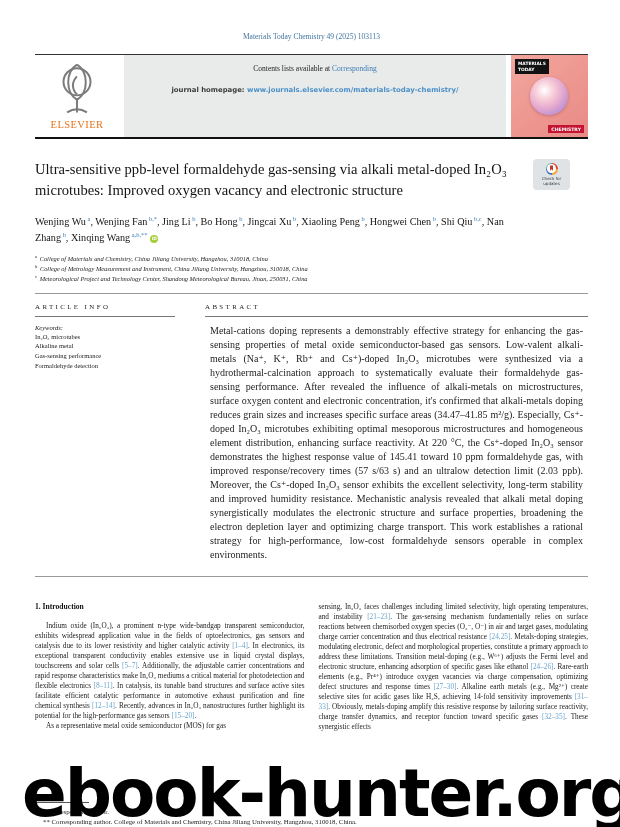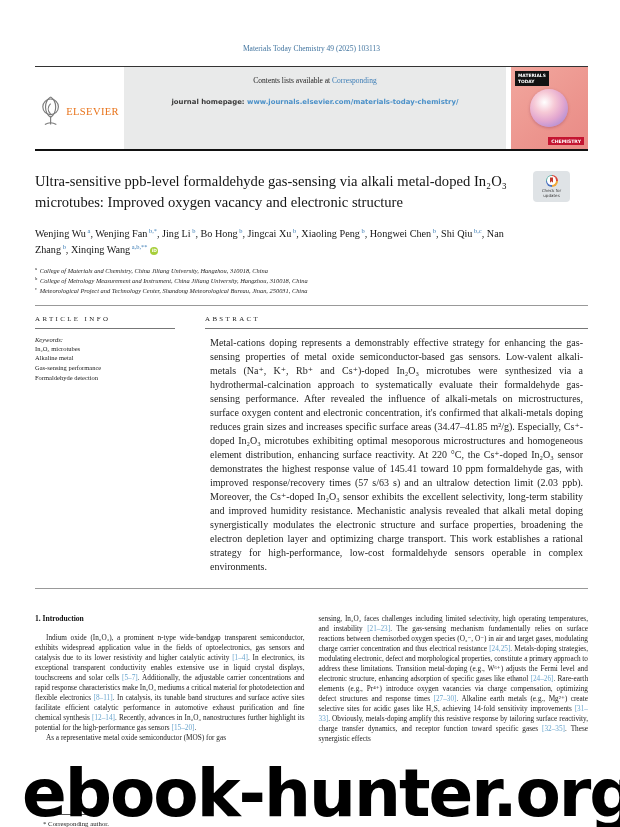--- a/index.html
+++ b/index.html
@@ -2,25 +2,25 @@
 <html><head>
 <meta charset="utf-8">
 <style>
   * { box-sizing: border-box; }
   html,body { margin:0; padding:0; background:#fff; }
   body { width:620px; height:827px; font-family:"Liberation Serif","DejaVu Serif",serif; color:#1b1b1b; }
   .page { position:relative; width:620px; height:827px; overflow:hidden; }
   .content { padding:0 32px 0 35px; }
 
   
-  .top-citation { padding-top:44px; text-align:center; font-size:7.5px; color:#41749f; }
+  .top-citation { padding-top:32px; text-align:center; font-size:7.5px; color:#41749f; }
 
   
   .banner { margin-top:13px; border-top:1px solid #333; display:flex; align-items:stretch; }
-  .logo-col { width:84px; display:flex; flex-direction:row; align-items:center; padding-top:5px; }
+  .logo-col { width:84px; display:flex; flex-direction:column; align-items:center; padding-top:5px; }
   .logo-col svg { display:block; }
   .elsevier-word { font-size:10.5px; letter-spacing:0.4px; color:#e8731a; margin-top:1px; }
   .banner-center { flex:1; background:#e9eaea; margin:0 5px; text-align:center; padding:9px 6px 8px; }
   .contents-line { font-size:7.5px; color:#222; }
   .contents-line .link { color:#3b7cb5; }
   .journal-title { font-size:16px; margin-top:9px; color:#111; }
   .homepage-line { margin-top:13px; font-size:6.9px; font-family:"DejaVu Sans","Liberation Sans",sans-serif; color:#3a3a3a; font-weight:bold; }
   .homepage-line .link { color:#4a90c8; font-weight:bold; }
   .cover-col { width:77px; position:relative; background:linear-gradient(140deg,#f2a79e 0%,#ec958e 60%,#e98a86 100%); height:82px; }
   .cover-brand { position:absolute; top:4px; left:4px; background:#121212; color:#fff; font-family:"DejaVu Sans",sans-serif; font-size:4.4px; font-weight:bold; line-height:1.25; padding:2px 3px; text-align:left; }

